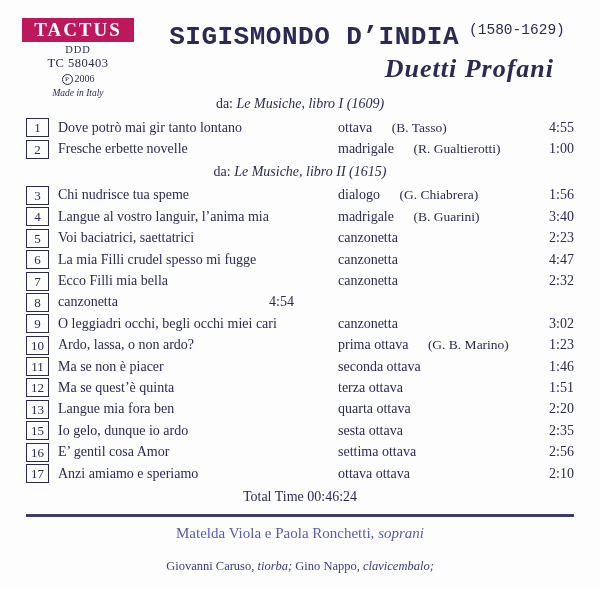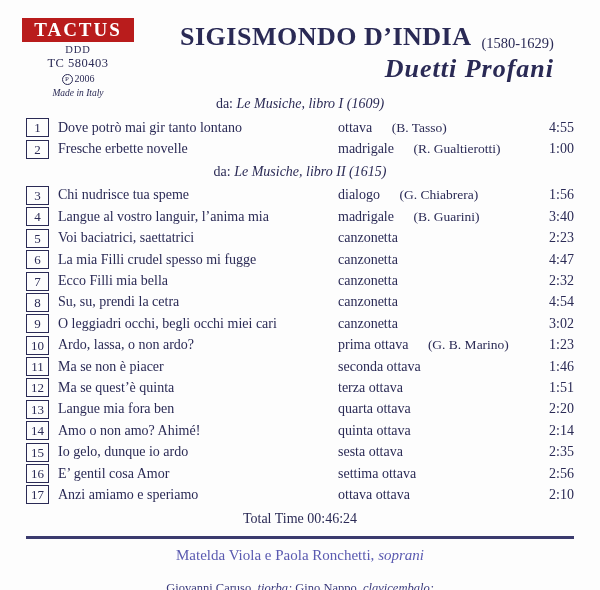--- a/index.html
+++ b/index.html
@@ -28,21 +28,21 @@
     height: 92px;
   }
   .logo-block {
     position: absolute;
     left: 22px;
     top: 18px;
     width: 112px;
     text-align: center;
   }
   .logo-box {
-    background: #b91c1c;
+    background: #be185d;
     color: #ffffff;
     font-family: "Liberation Serif", serif;
     font-weight: bold;
     letter-spacing: 2px;
     font-size: 19px;
     padding: 2px 0 3px 0;
     line-height: 1;
   }
   .logo-sub {
     font-size: 10.5px;
@@ -81,22 +81,23 @@
   }
 
   .titles {
     position: absolute;
     left: 140px;
     top: 22px;
     right: 6px;
   }
   .composer-line {
     display: flex;
-    align-items: flex-end;
+    align-items: flex-start;
     justify-content: center;
+    font-family: Liberation Mono, monospace;
   }
   .composer {
     font-size: 26px;
     font-weight: bold;
     letter-spacing: 0.5px;
     color: #2a2a55;
     white-space: nowrap;
   }
   .dates {
     font-size: 14.5px;
@@ -303,21 +304,20 @@
       <span class="num">7</span>
       <span class="title">Ecco Filli mia bella</span>
       <span class="form">
         <span>canzonetta</span>
         <span class="author"></span>
       </span>
       <span class="time">2:32</span>
     </div>
     <div class="track">
       <span class="num">8</span>
-      <span class="title">Su, su, prendi la cetra</span>
       <span class="form">
         <span>canzonetta</span>
         <span class="author"></span>
       </span>
       <span class="time">4:54</span>
     </div>
     <div class="track">
       <span class="num">9</span>
       <span class="title">O leggiadri occhi, begli occhi miei cari</span>
       <span class="form">
@@ -354,29 +354,20 @@
       <span class="time">1:51</span>
     </div>
     <div class="track">
       <span class="num">13</span>
       <span class="title">Langue mia fora ben</span>
       <span class="form">
         <span>quarta ottava</span>
         <span class="author"></span>
       </span>
       <span class="time">2:20</span>
-    </div>
-    <div class="track">
-      <span class="num">14</span>
-      <span class="title">Amo o non amo? Ahimé!</span>
-      <span class="form">
-        <span>quinta ottava</span>
-        <span class="author"></span>
-      </span>
-      <span class="time">2:14</span>
     </div>
     <div class="track">
       <span class="num">15</span>
       <span class="title">Io gelo, dunque io ardo</span>
       <span class="form">
         <span>sesta ottava</span>
         <span class="author"></span>
       </span>
       <span class="time">2:35</span>
     </div>

